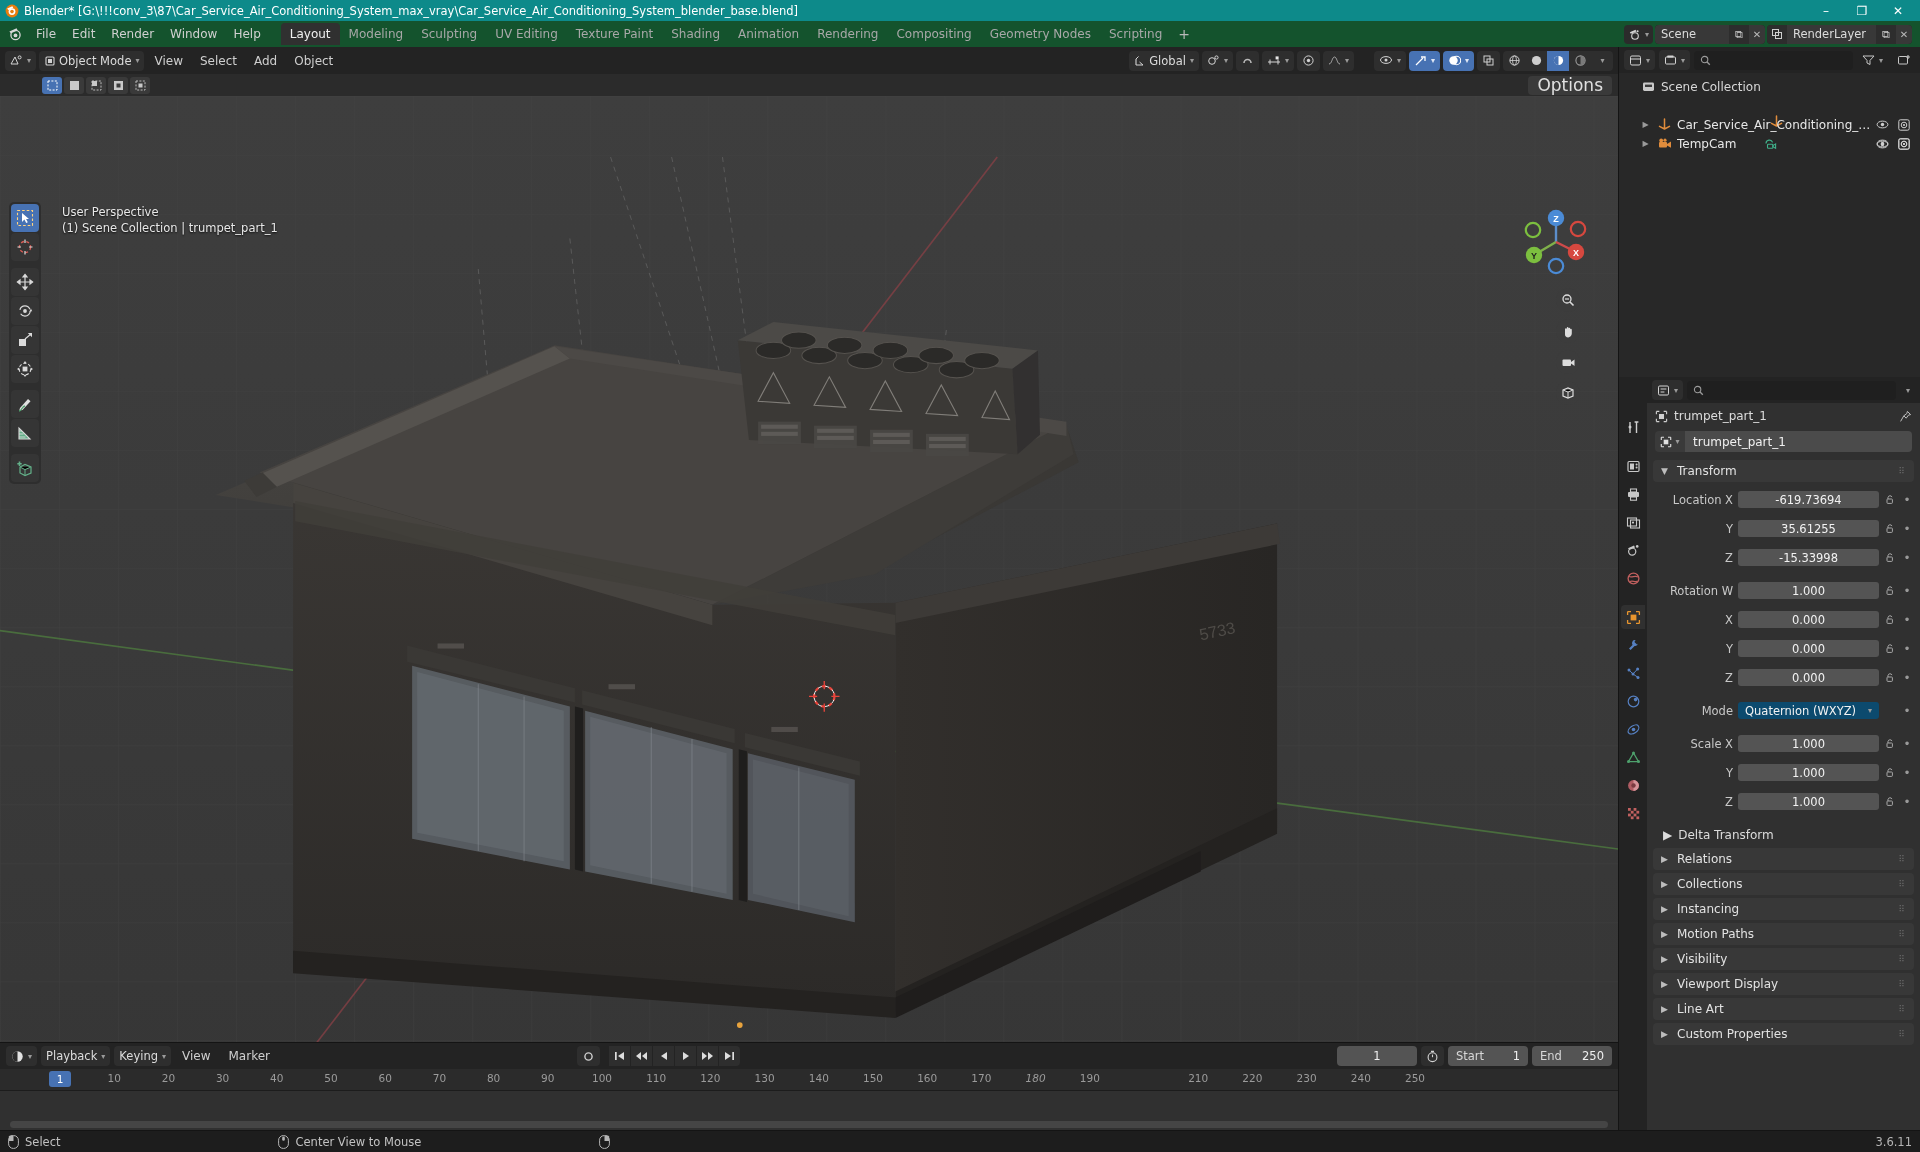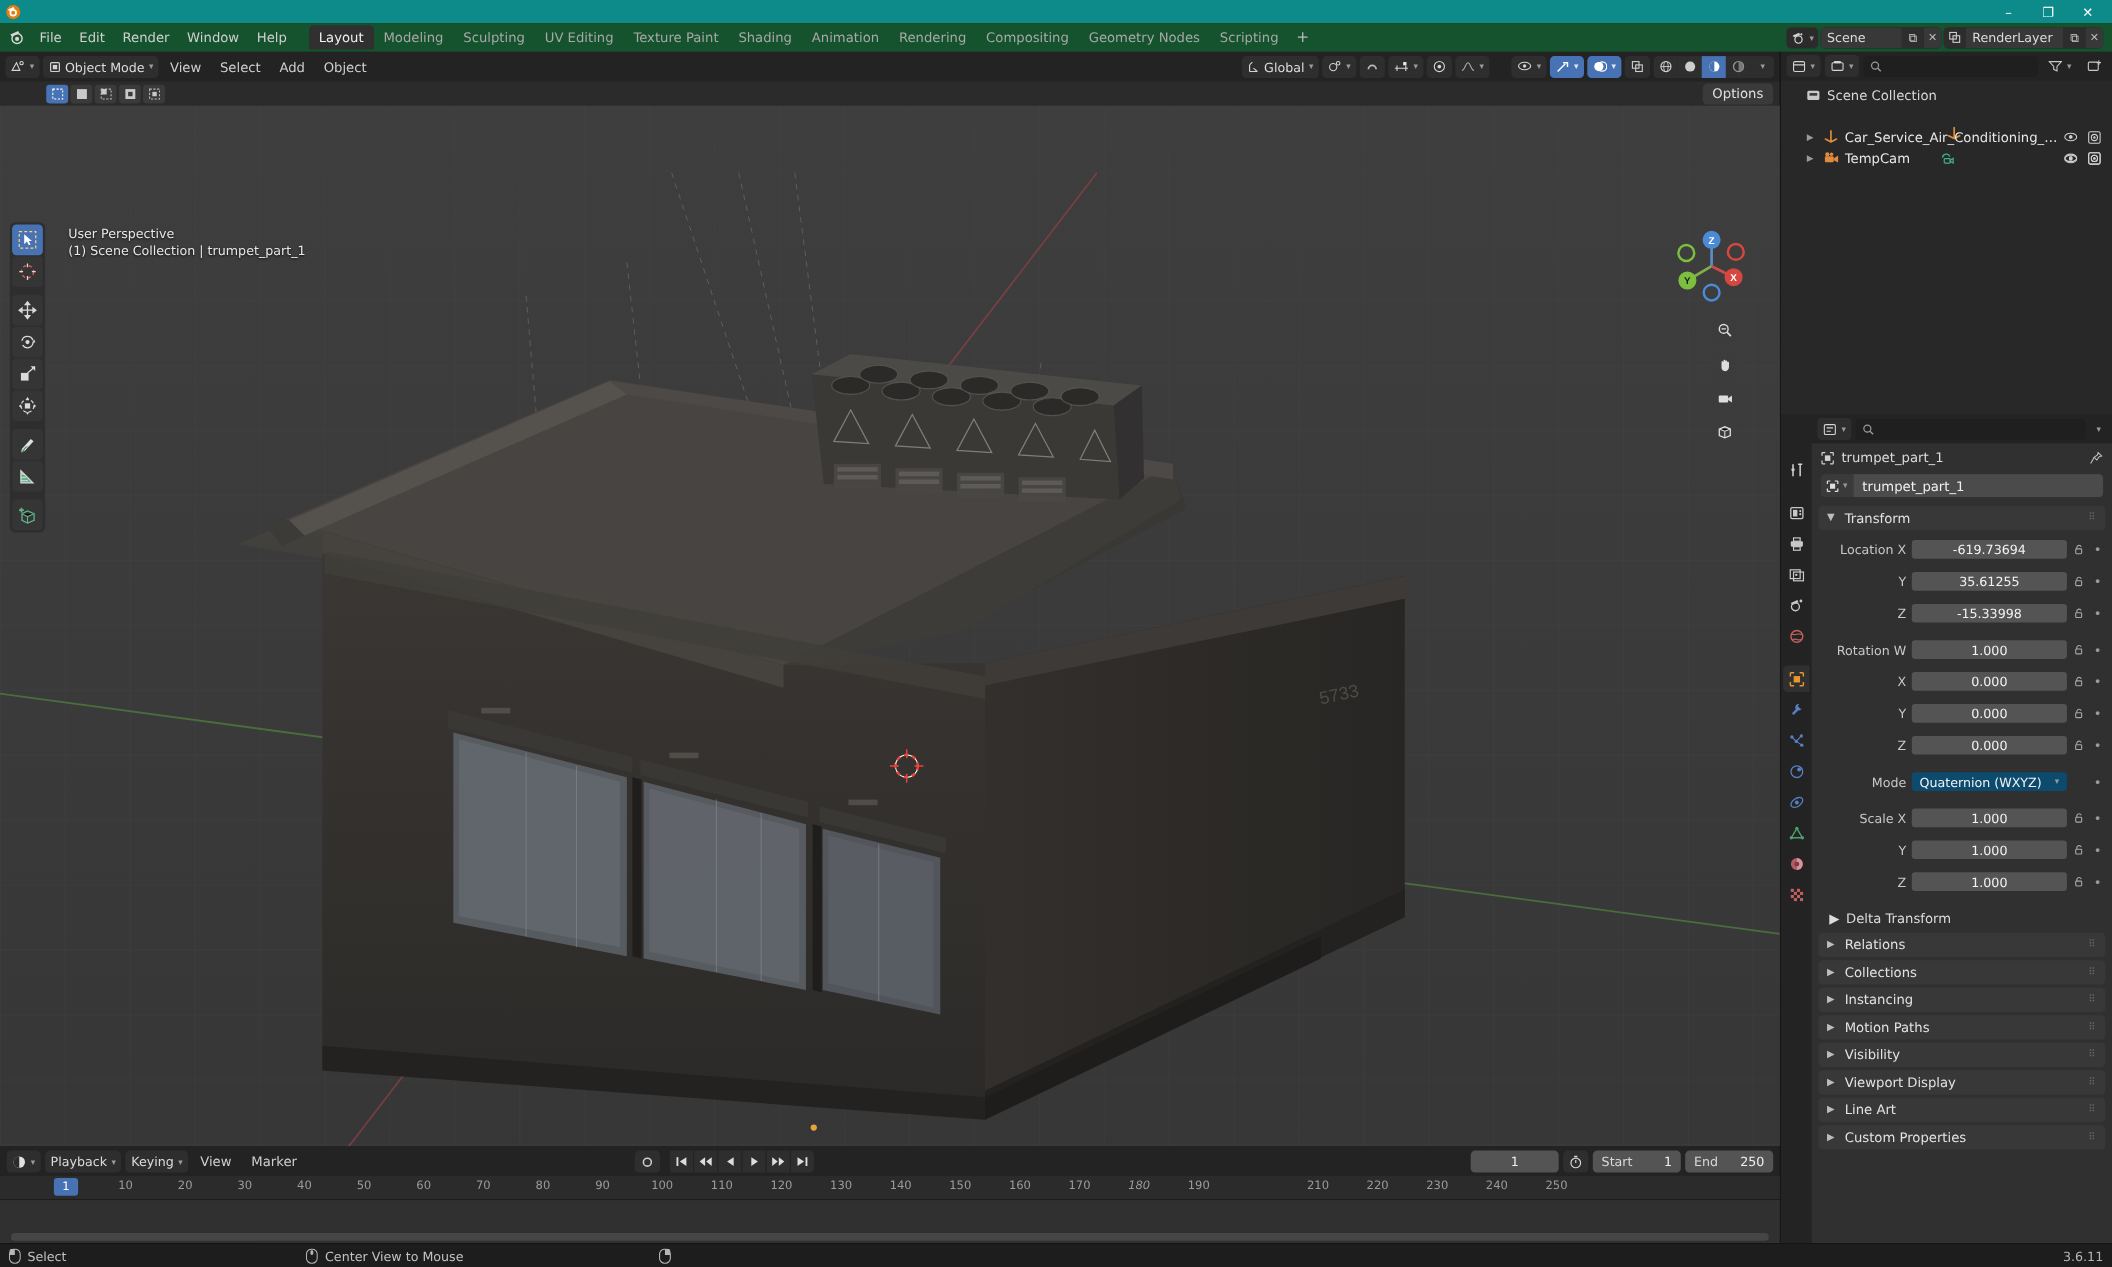--- a/index.html
+++ b/index.html
@@ -72,21 +72,21 @@
   
   .toolsettings {
     height:22px; background:#2b2b2b; display:flex; align-items:center;
     padding:0 6px; gap:2px; flex:0 0 22px;
   }
   .tsbtn { width:20px;height:17px;border-radius:3px;background:#3a3a3a;display:flex;align-items:center;justify-content:center; }
   .tsbtn.on { background:#4772b3; }
   .ts-right { margin-left:auto; display:flex; align-items:center; gap:4px;}
   .options-btn {
     height:19px;background:#3a3a3a;border-radius:4px;padding:0 9px;display:flex;align-items:center;
-    color:#e0e0e0;font-size:12px;
+    color:#e0e0e0;font-size:17px;
   }
 
   
   .viewport { flex:1; position:relative; overflow:hidden; background:#3c3c3c; min-height:0; }
   .vp-canvas { position:absolute; inset:0; }
   .vp-overlay-text {
     position:absolute; left:62px; top:108px; font-size:11.5px; color:#e8e8e8;
     line-height:16px; text-shadow:0 1px 2px rgba(0,0,0,.85); pointer-events:none;
   }
   
@@ -187,20 +187,21 @@
 
   <div class="titlebar">
     <span class="tb-ico">
       <svg width="14" height="14" viewBox="0 0 14 14">
         <circle cx="7" cy="7" r="6.4" fill="#e87d0d"></circle>
         <circle cx="7" cy="7.6" r="3.4" fill="#fff"></circle>
         <circle cx="7" cy="7.6" r="1.8" fill="#e87d0d"></circle>
         <path d="M2.2 4.6 L7.4 2.3 L8.2 4.1 L3.2 6.0 Z" fill="#fff"></path>
       </svg>
     </span>
+    <span class="tb-text">Blender* [G:\!!!conv_3\87\Car_Service_Air_Conditioning_System_max_vray\Car_Service_Air_Conditioning_System_blender_base.blend]</span>
     <div class="tb-btns">
       <div class="tb-btn">–</div>
       <div class="tb-btn">❐</div>
       <div class="tb-btn close">✕</div>
     </div>
   </div>
 
   <div class="topbar">
     <span class="blender-logo">
       <svg width="17" height="17" viewBox="0 0 17 17">

